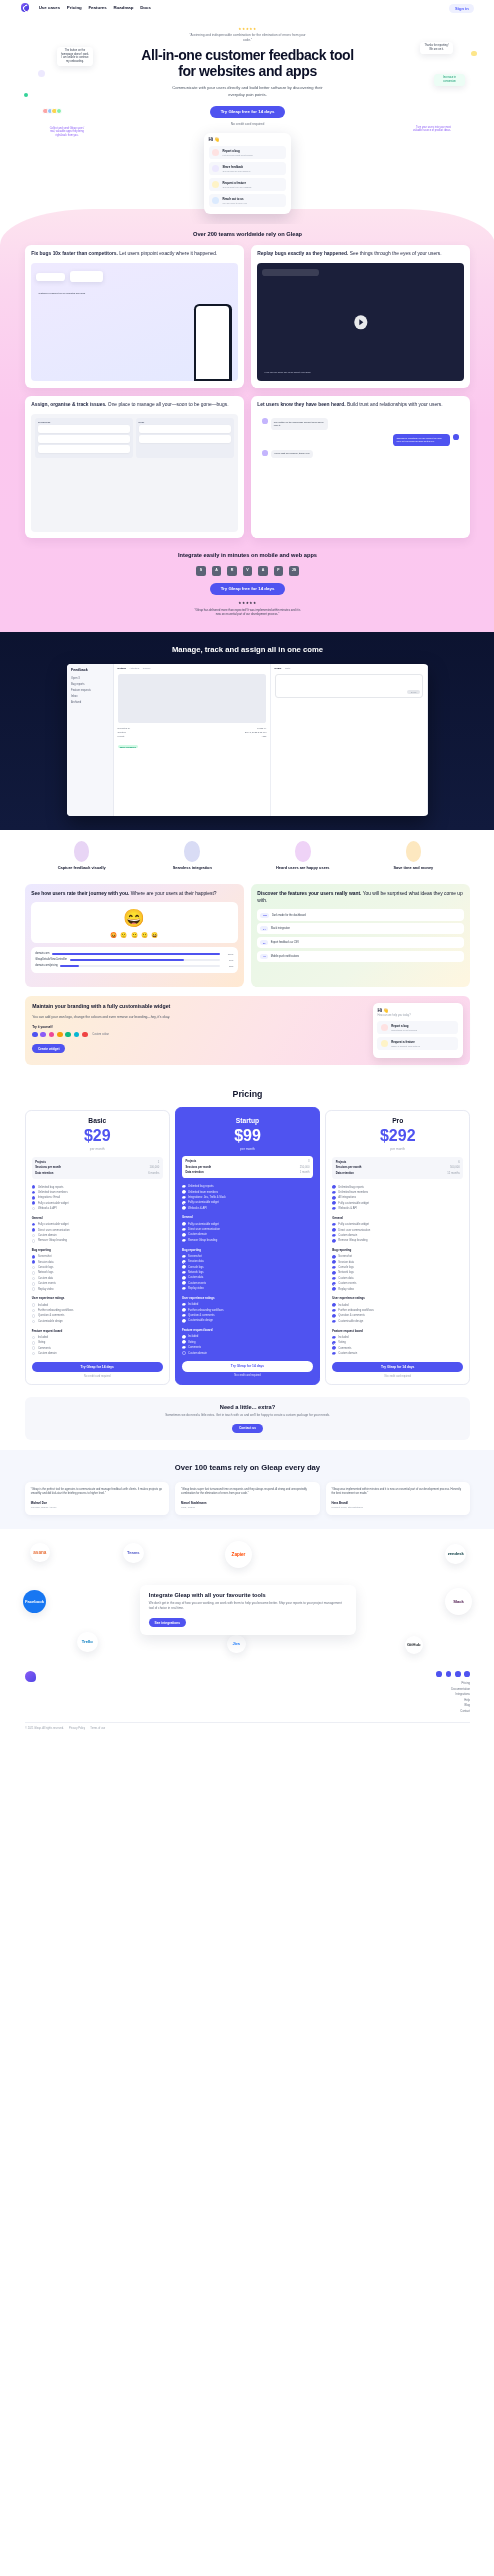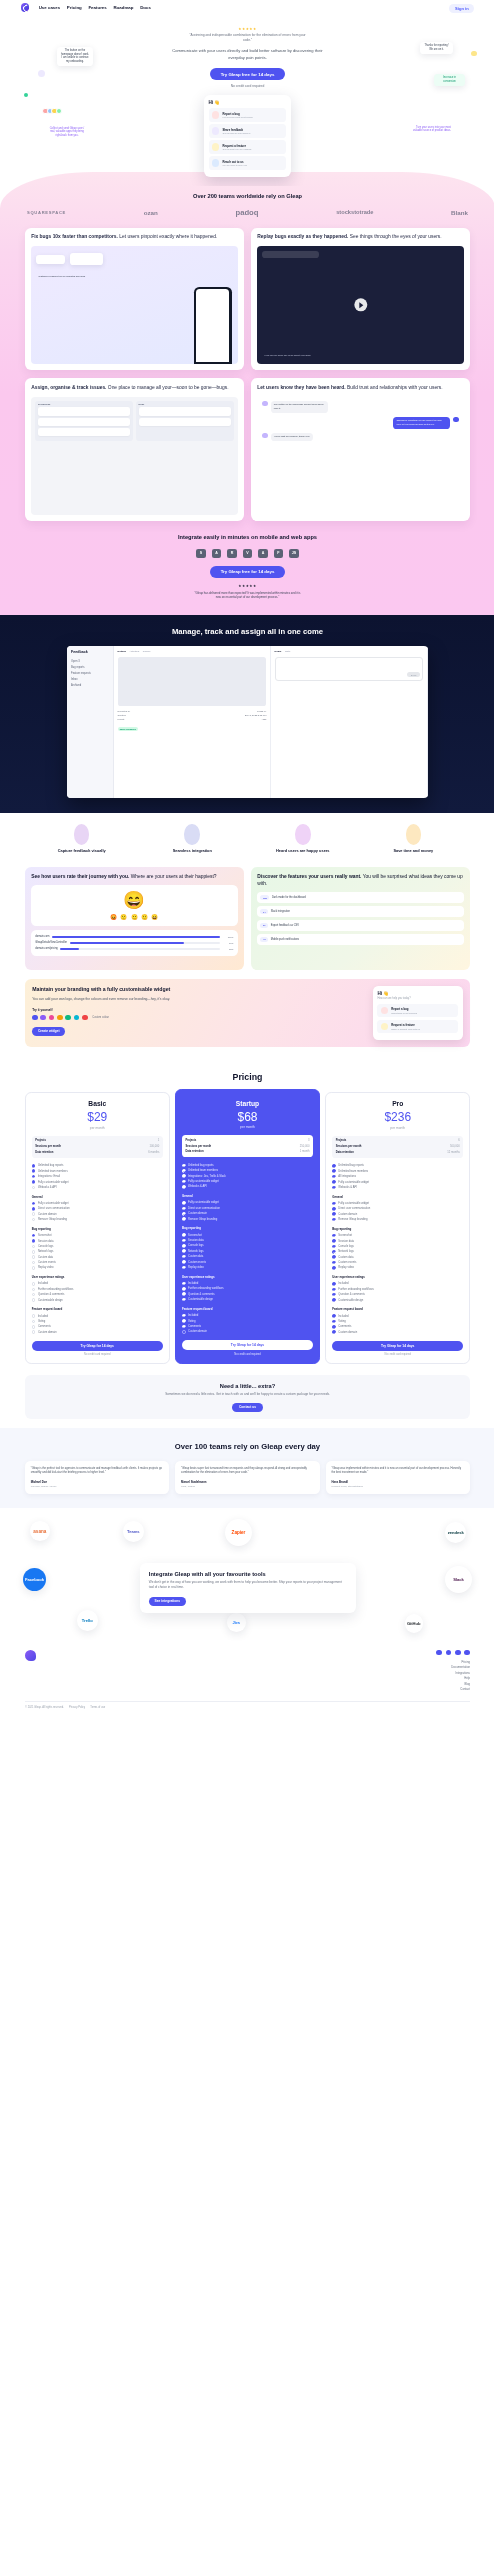--- a/index.html
+++ b/index.html
@@ -223,21 +223,21 @@
   .btn-sm { background:#4f53f0;color:#fff;font-size:3.3px;font-weight:700;border:0;border-radius:7.2px;padding:2.6px 5.7px;cursor:pointer;}
   .widget-prev { background:#fff;border-radius:5.2px;padding:4.6px;width:90px;box-shadow:0 3.1px 9.3px rgba(0,0,0,.09); }
 
   
   .pricing { padding: 13.4px 0 9.3px; text-align:center; }
   .pricing > h2 { font-size:8.8px; font-weight:800; margin-bottom:10.3px; }
   .plans { display:flex; gap:5.7px; padding: 0 25px; align-items:flex-start; }
   .plan { flex:1; background:#fff; border:0.5px solid #e7e9f2; border-radius:6.2px; padding:6.7px 5.7px; }
   .plan.featured { background:#4f53f0; border-color:#4f53f0; color:#fff; padding-top:9.3px; margin-top:-3.1px; }
   .plan-name { font-size:6.7px; font-weight:800; margin-bottom:4.1px; }
-  .plan-price { font-size:12px; font-weight:400; color:#4f53f0; line-height:1; }
+  .plan-price { font-size:16px; font-weight:700; color:#4f53f0; line-height:1; }
   .plan.featured .plan-price { color:#fff; }
   .plan-per { font-size:3.3px; color:#9ca3af; margin:2.6px 0 5.7px; }
   .plan.featured .plan-per { color:#dfe1ff; }
   .quota { background:#f5f6fa; border-radius:3.6px; padding:2.6px 3.6px; margin-bottom:5.7px; }
   .plan.featured .quota { background:#fff; }
   .q-row { display:flex; justify-content:space-between; font-size:2.7px; padding:1.3px 0; }
   .q-row b { font-weight:700; color:#10142b; }
   .q-row span { color:#9ca3af; }
   .feat-list { text-align:left; }
   .fl-h { font-size:2.9px; font-weight:800; margin:4.6px 0 2.1px; }
@@ -304,20 +304,21 @@
       <a>Docs</a>
     </div>
     <div class="nav-right">
       <button class="signin">Sign in</button>
     </div>
   </div>
 
   <div class="hero">
     <div class="stars">★★★★★</div>
     <div class="hero-quote">"A winning and indispensable combination for the elimination of errors from your code."</div>
+    <h1>All-in-one customer feedback tool for websites and apps</h1>
     <div class="hero-sub">Communicate with your users directly and build better software by discovering their everyday pain points.</div>
     <button class="btn-primary">Try Gleap free for 14 days</button>
     <div class="no-cc">No credit card required</div>
 
     <div class="chip c1">The button on the homepage doesn't work. I am unable to continue my onboarding.</div>
     <div class="chip c2">Thanks for reporting! We are on it.</div>
     <div class="chip c3">Increase in conversion</div>
     <div class="dot-a"></div>
     <div class="dot-b"></div>
     <div class="dot-c"></div>
@@ -359,27 +360,20 @@
       <span style="background:#93c5fd"></span>
       <span style="background:#fcd34d"></span>
       <span style="background:#86efac"></span>
     </div>
     <div class="cap left">Collect and send Gleap users' real, valuable apps they bring right-back from you.</div>
     <div class="cap right">Turn your users into your most valuable source of product ideas.</div>
   </div>
 
   <div class="pink">
     <div class="band-title">Over 200 teams worldwide rely on Gleap</div>
-    <div class="logos">
-      <div class="lg sq">SQUARESPACE</div>
-      <div class="lg ozan">ozan</div>
-      <div class="lg padoq">padoq</div>
-      <div class="lg sst">stockstotrade</div>
-      <div class="lg blank">Blank</div>
-    </div>
 
     <div class="cards">
       <div class="card">
         <h3><b>Fix bugs 10x faster than competitors.</b><span> Let users pinpoint exactly where it happened.</span></h3>
         <div class="card-body purple">
           <div class="mini" style="left:5.2px;top:9.3px;width:29px;height:8.2px"></div>
           <div class="mini" style="left:39px;top:7.2px;width:33px;height:11.3px"></div>
           <div class="mini-t" style="position:absolute;left:5.2px;top:27px;width:57px">customer feedback tool for websites and apps</div>
           <div class="phone">
               <div class="phone-in"></div>
@@ -735,21 +729,21 @@
               <span class="tick"></span>
               <span>Custom domain</span>
             </div>
         </div>
         <button class="plan-cta">Try Gleap for 14 days</button>
         <div class="plan-note">No credit card required</div>
       </div>
 
       <div class="plan featured">
         <div class="plan-name">Startup</div>
-        <div class="plan-price">$68</div>
+        <div class="plan-price">$99</div>
         <div class="plan-per">per month</div>
         <div class="quota">
           <div class="q-row">
               <b>Projects</b>
               <span>3</span>
             </div>
           <div class="q-row">
               <b>Sessions per month</b>
               <span>250,000</span>
             </div>
@@ -859,21 +853,21 @@
               <span class="tick"></span>
               <span>Custom domain</span>
             </div>
         </div>
         <button class="plan-cta">Try Gleap for 14 days</button>
         <div class="plan-note">No credit card required</div>
       </div>
 
       <div class="plan">
         <div class="plan-name">Pro</div>
-        <div class="plan-price">$236</div>
+        <div class="plan-price">$292</div>
         <div class="plan-per">per month</div>
         <div class="quota">
           <div class="q-row">
               <b>Projects</b>
               <span>6</span>
             </div>
           <div class="q-row">
               <b>Sessions per month</b>
               <span>500,000</span>
             </div>

